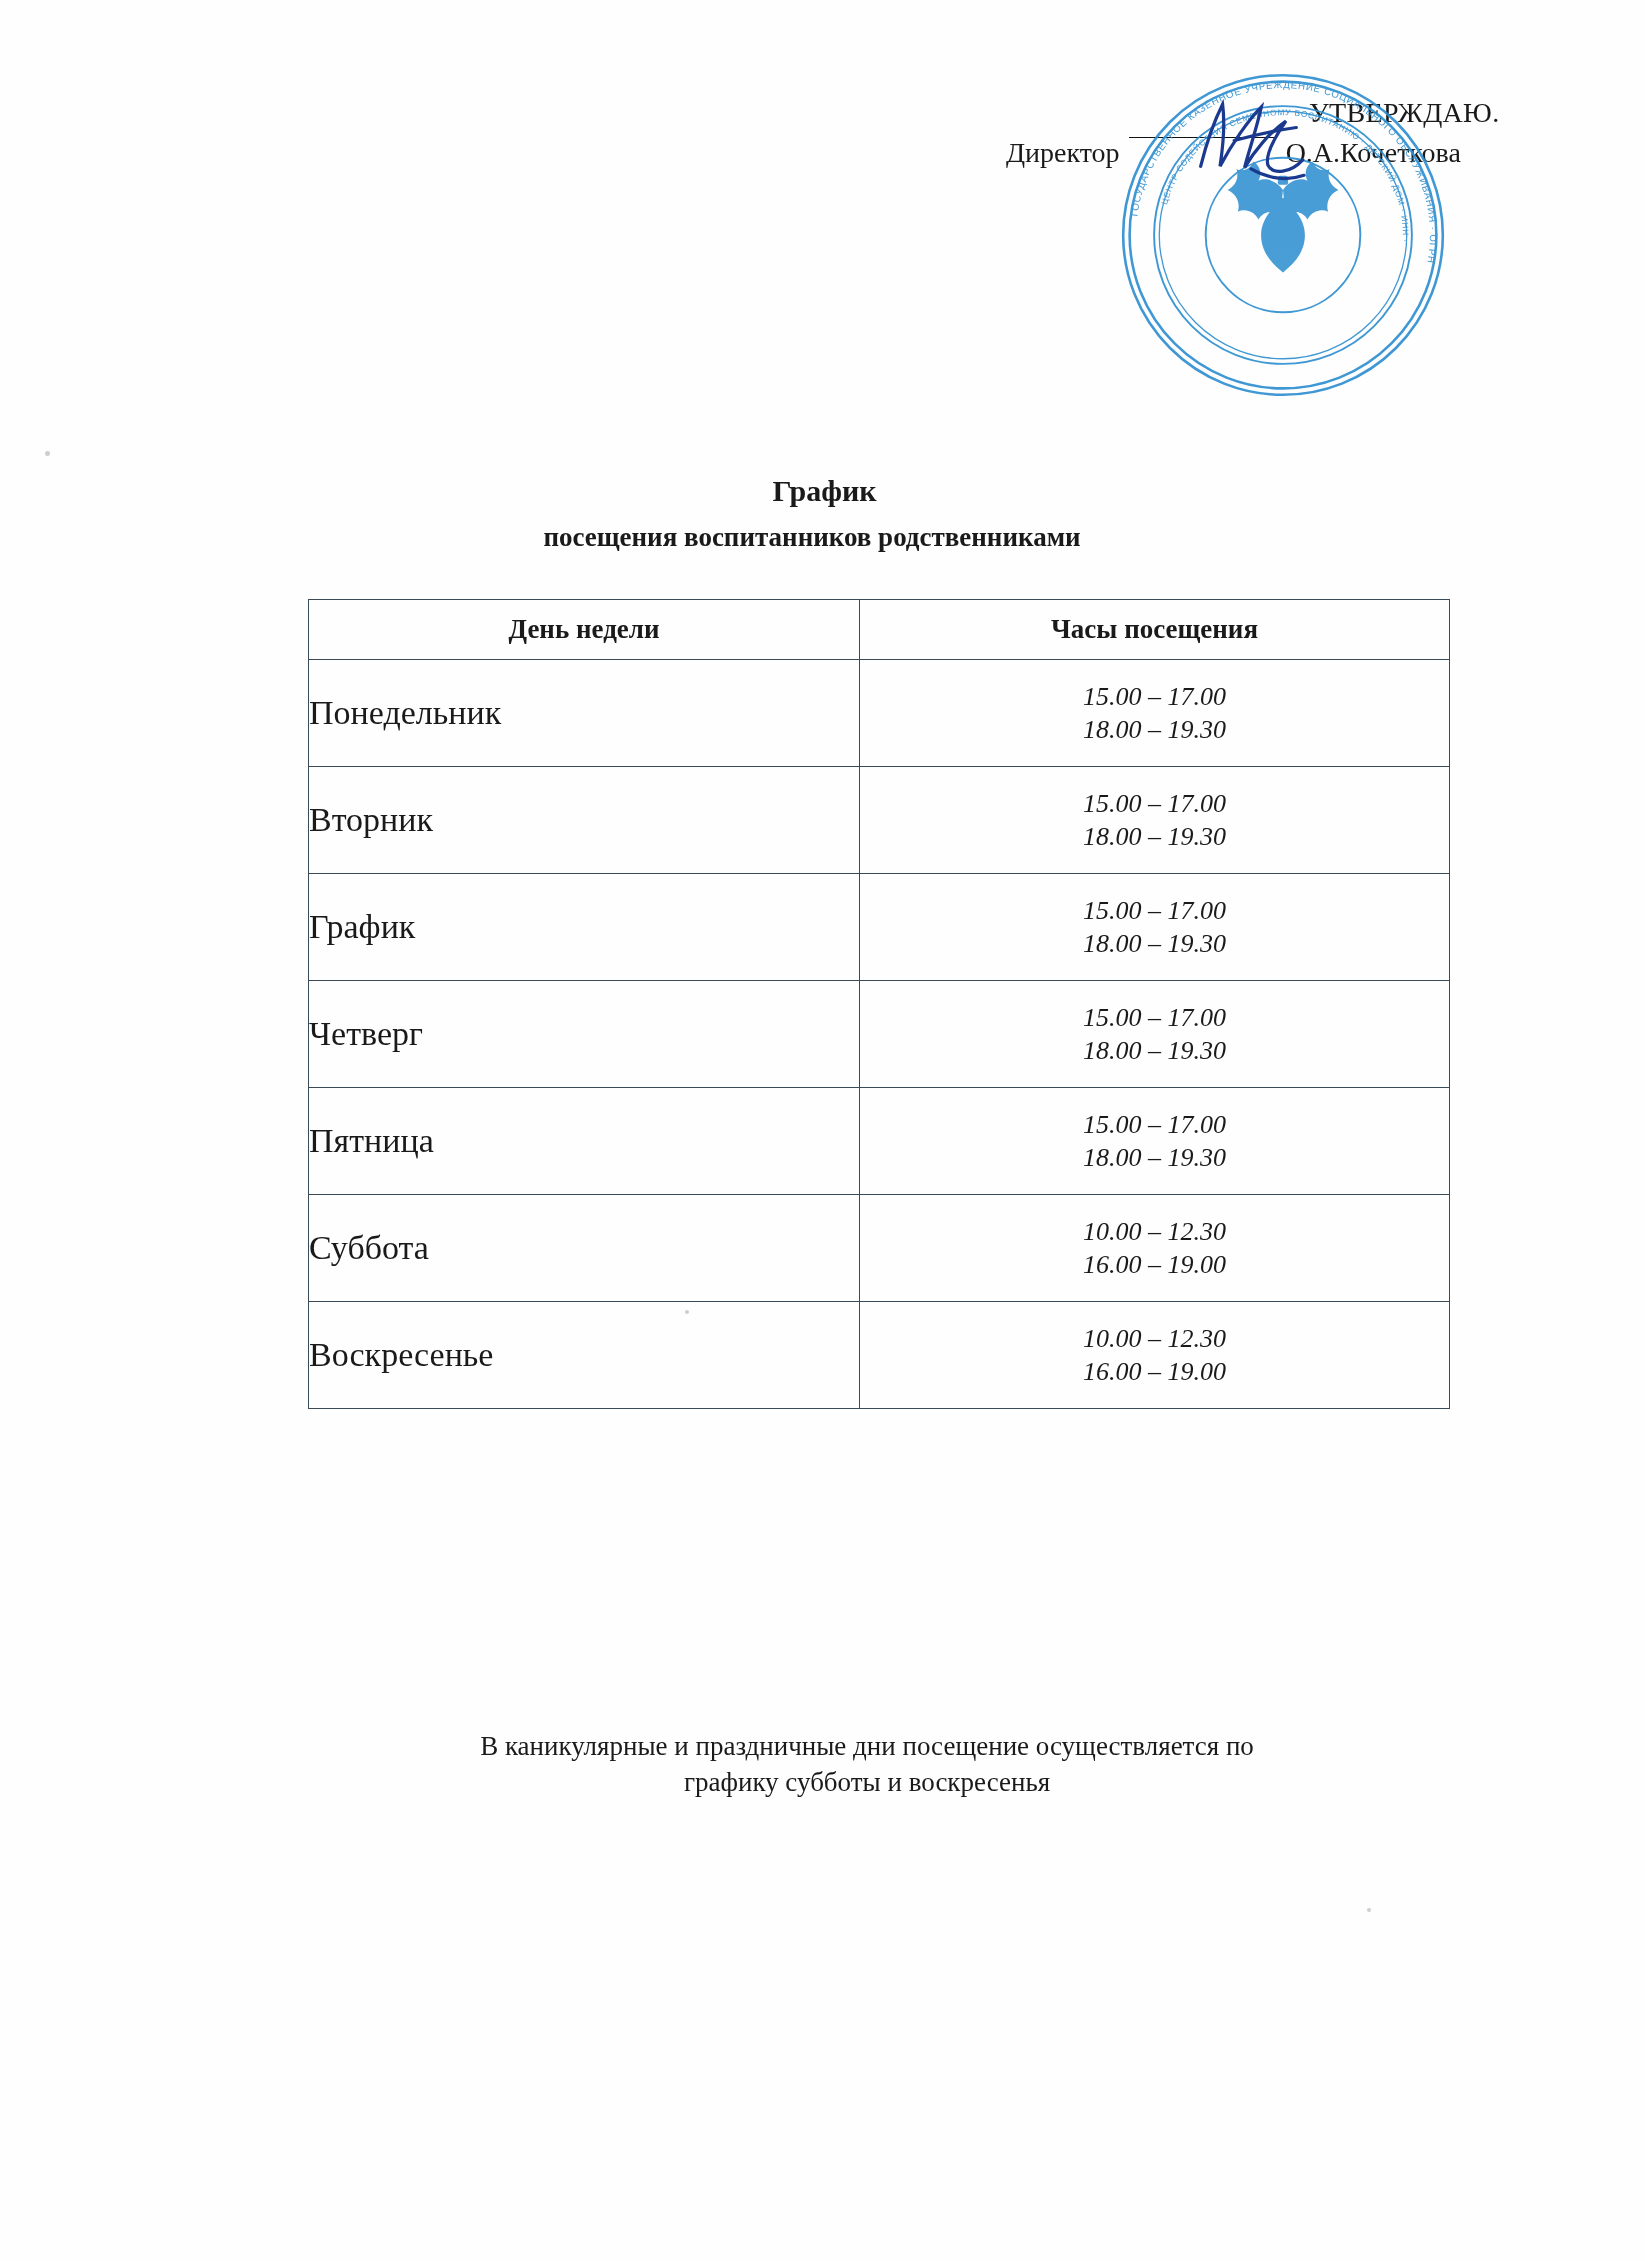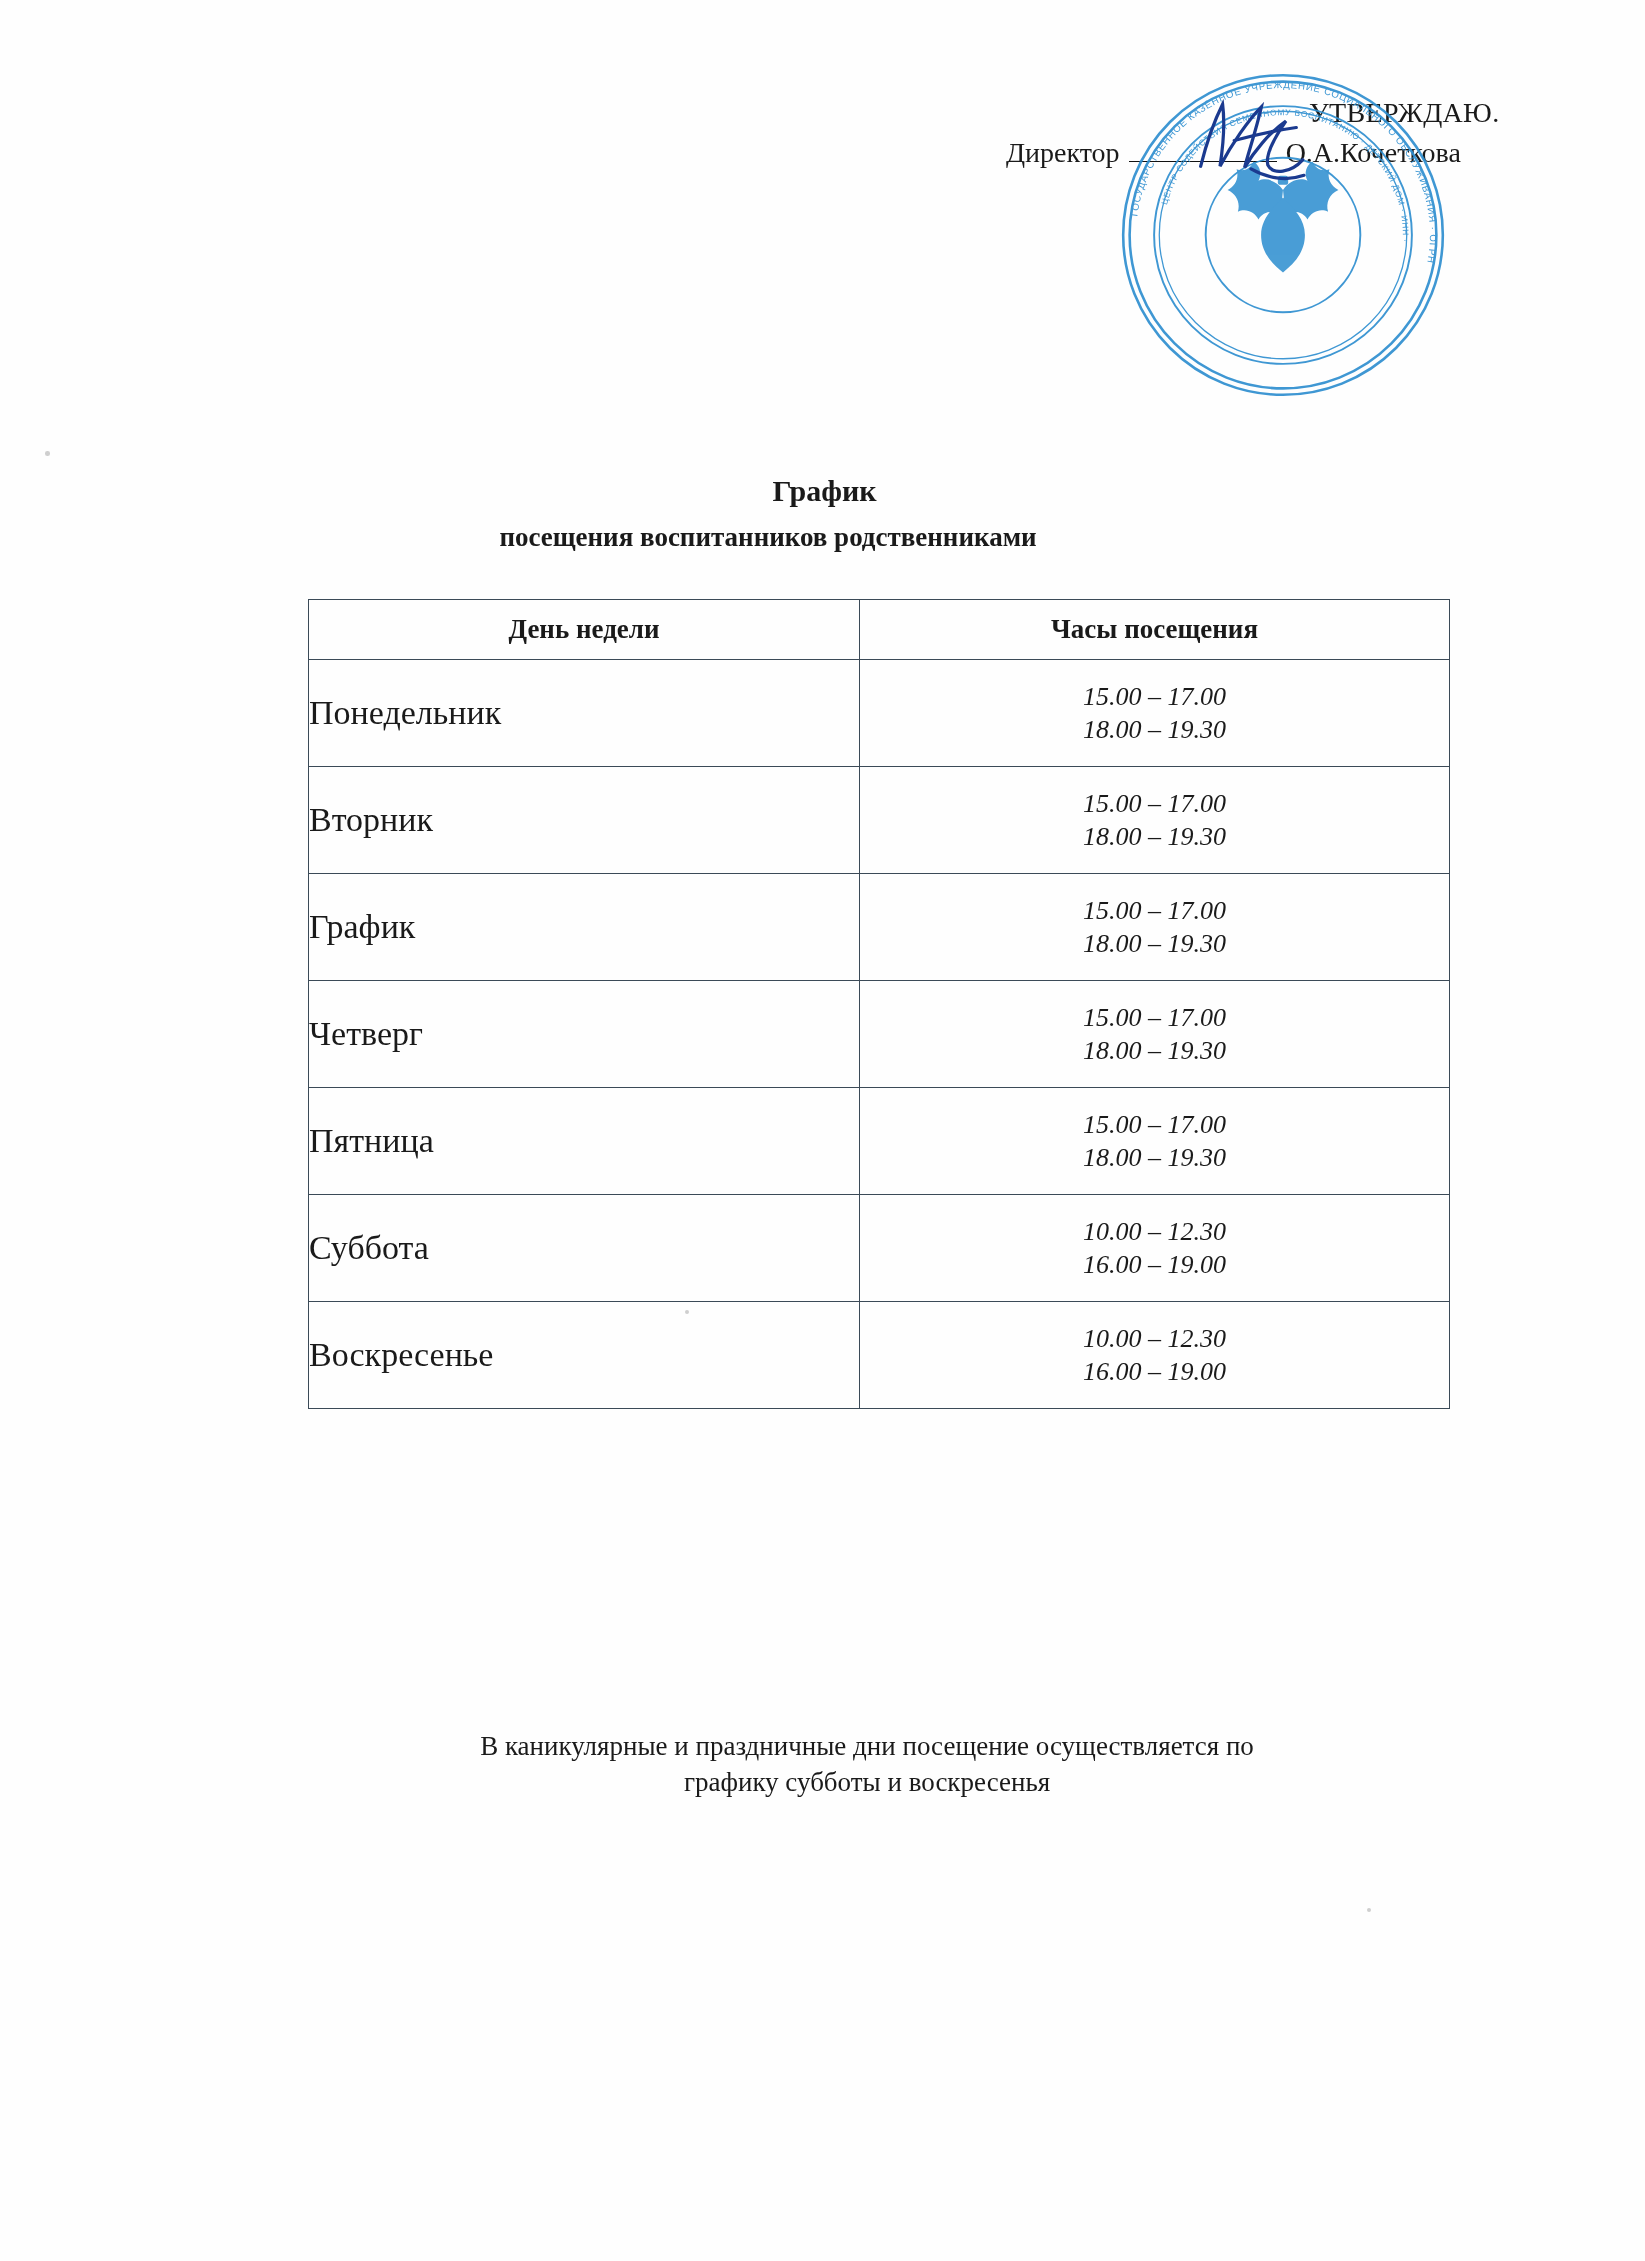--- a/index.html
+++ b/index.html
@@ -33,21 +33,20 @@
     text-align: left;
   }
   .approval-word {
     font-size: 28px;
     letter-spacing: 0.3px;
     margin-left: 303px;
   }
   .director-row {
     margin-top: 7.7px;
     display: flex;
-    align-items: flex-end;
     font-size: 28px;
     white-space: nowrap;
   }
   .director-label {
     font-size: 28px;
   }
   .sig-line {
     display: inline-block;
     width: 148px;
     border-bottom: 1.3px solid #111;
@@ -90,20 +89,21 @@
     font-weight: bold;
   }
   .doc-subtitle {
     position: absolute;
     top: 522px;
     left: 0;
     width: 1536px;
     text-align: center;
     font-size: 27px;
     font-weight: bold;
+    padding-left: 44px;
   }
 
   
   .schedule-table {
     position: absolute;
     left: 308px;
     top: 599px;
     width: 1141px;
     border-collapse: collapse;
     table-layout: fixed;

